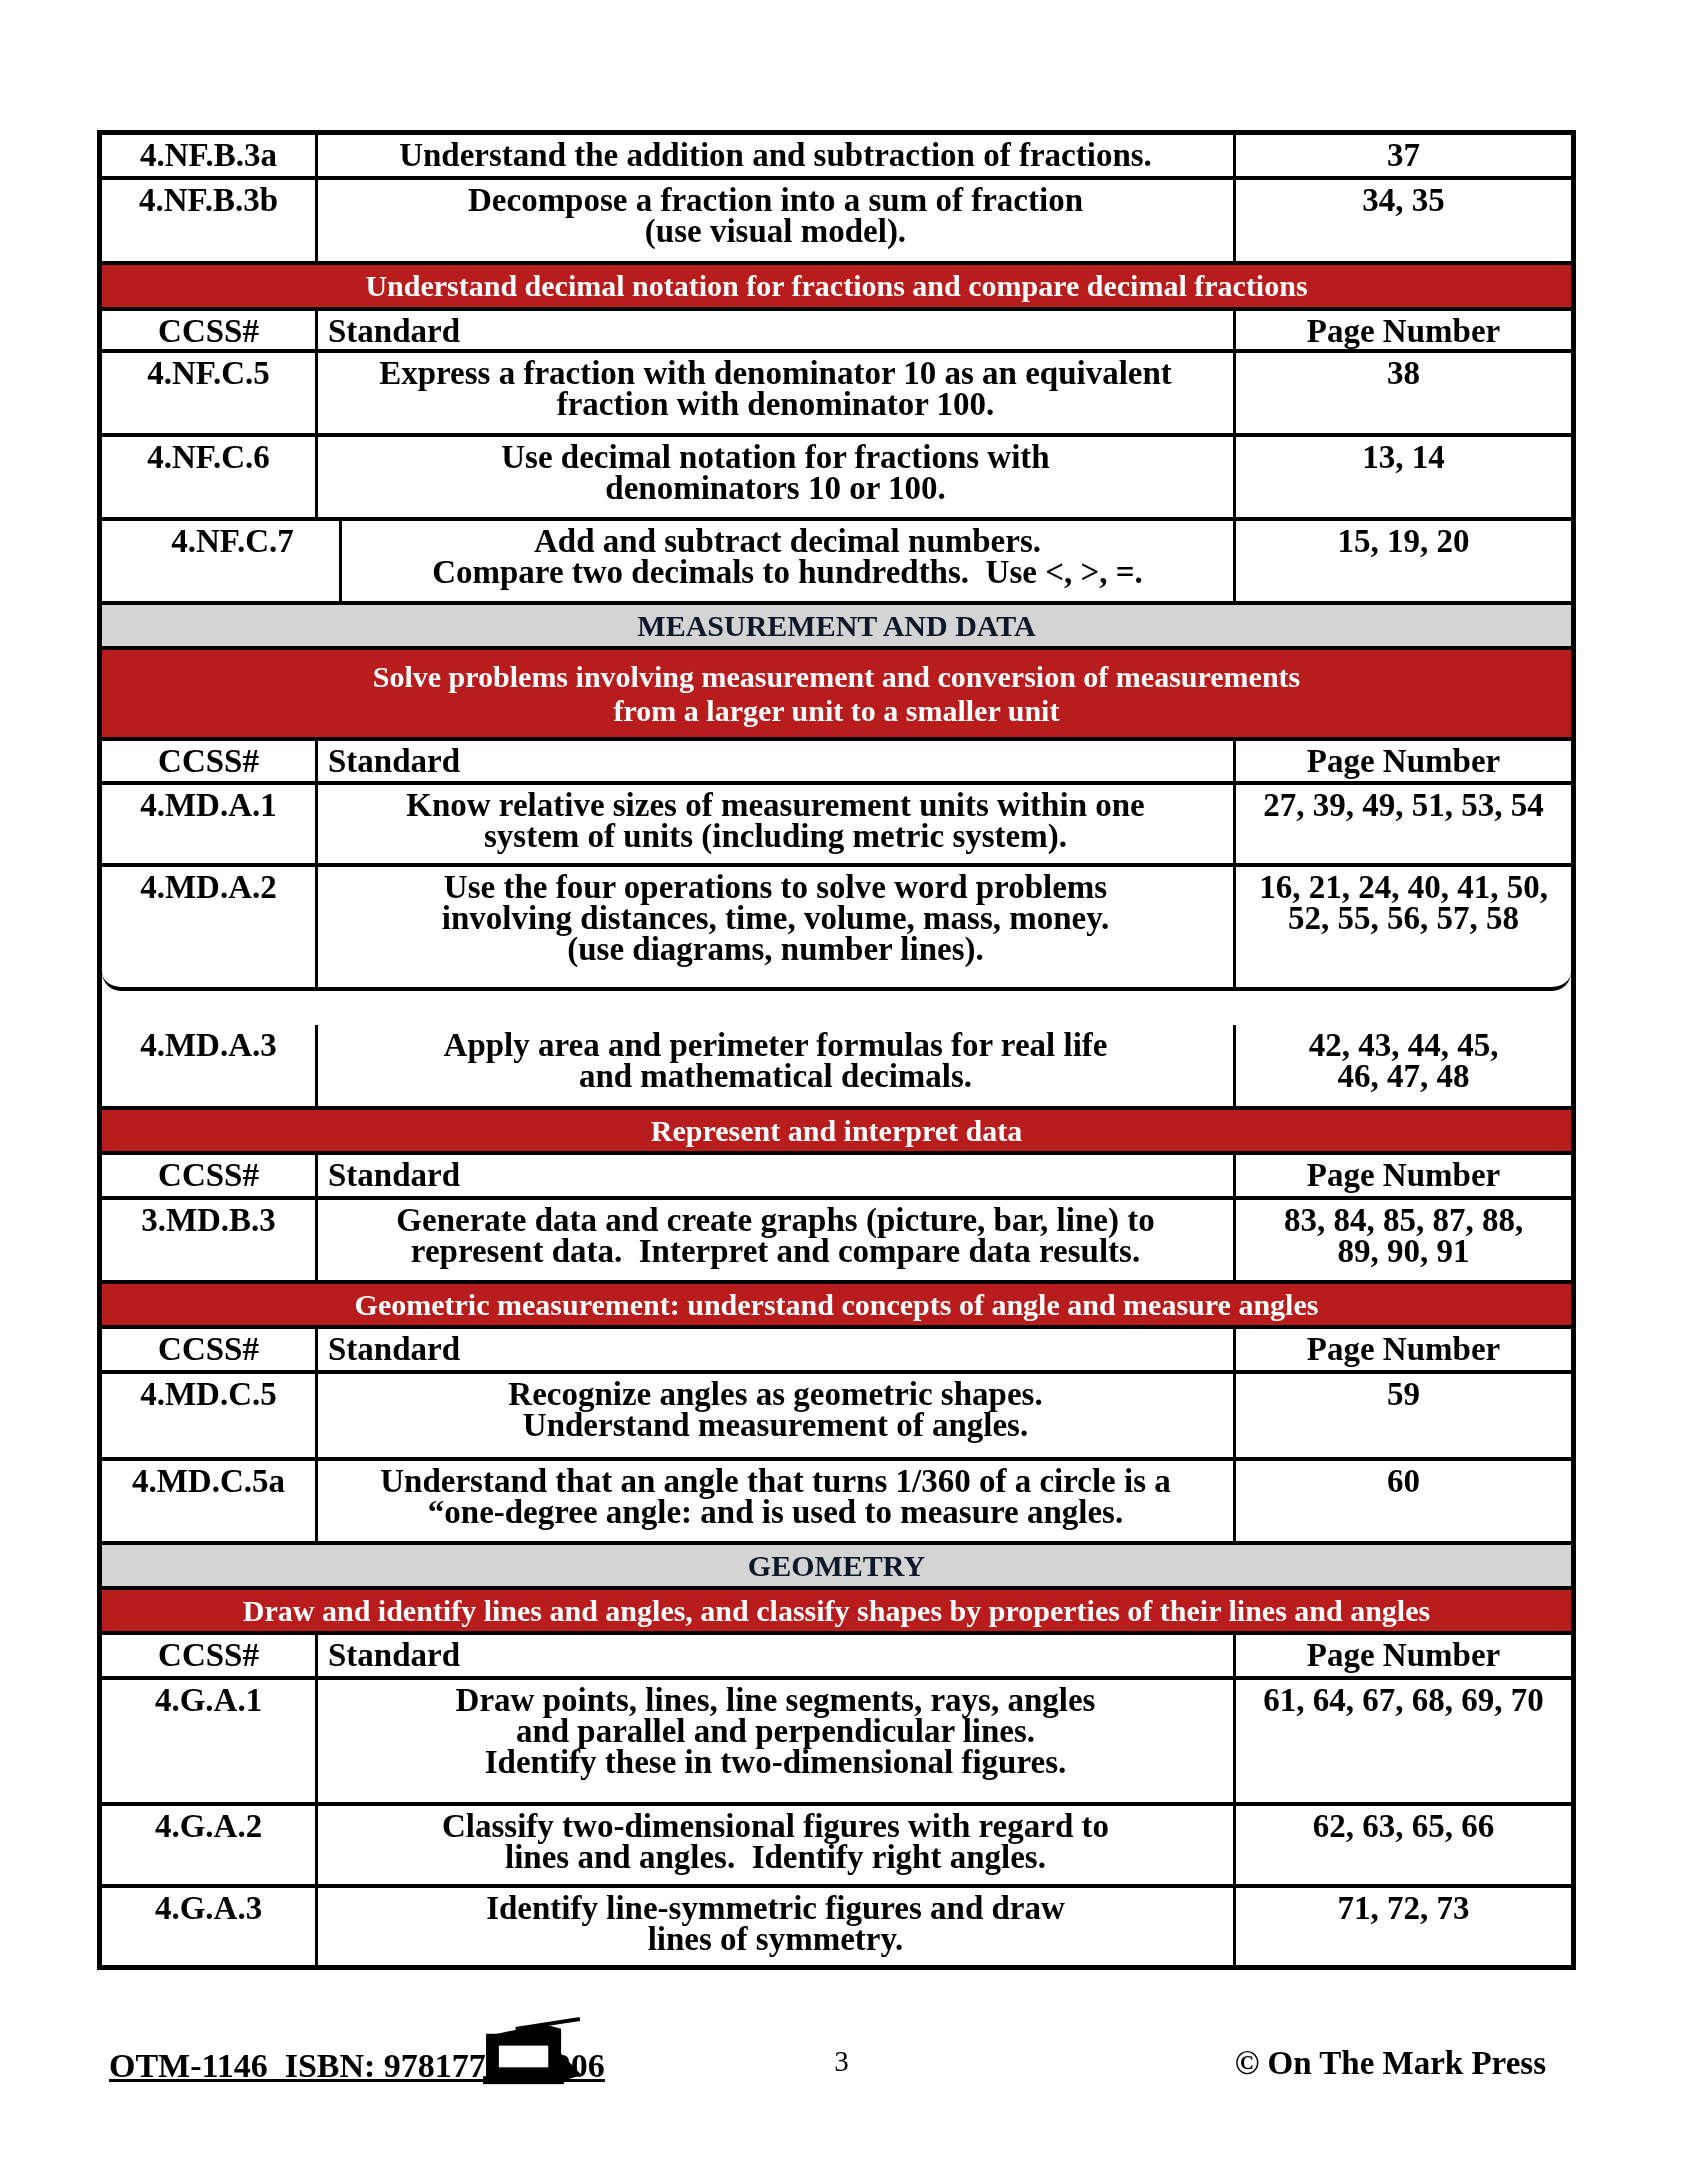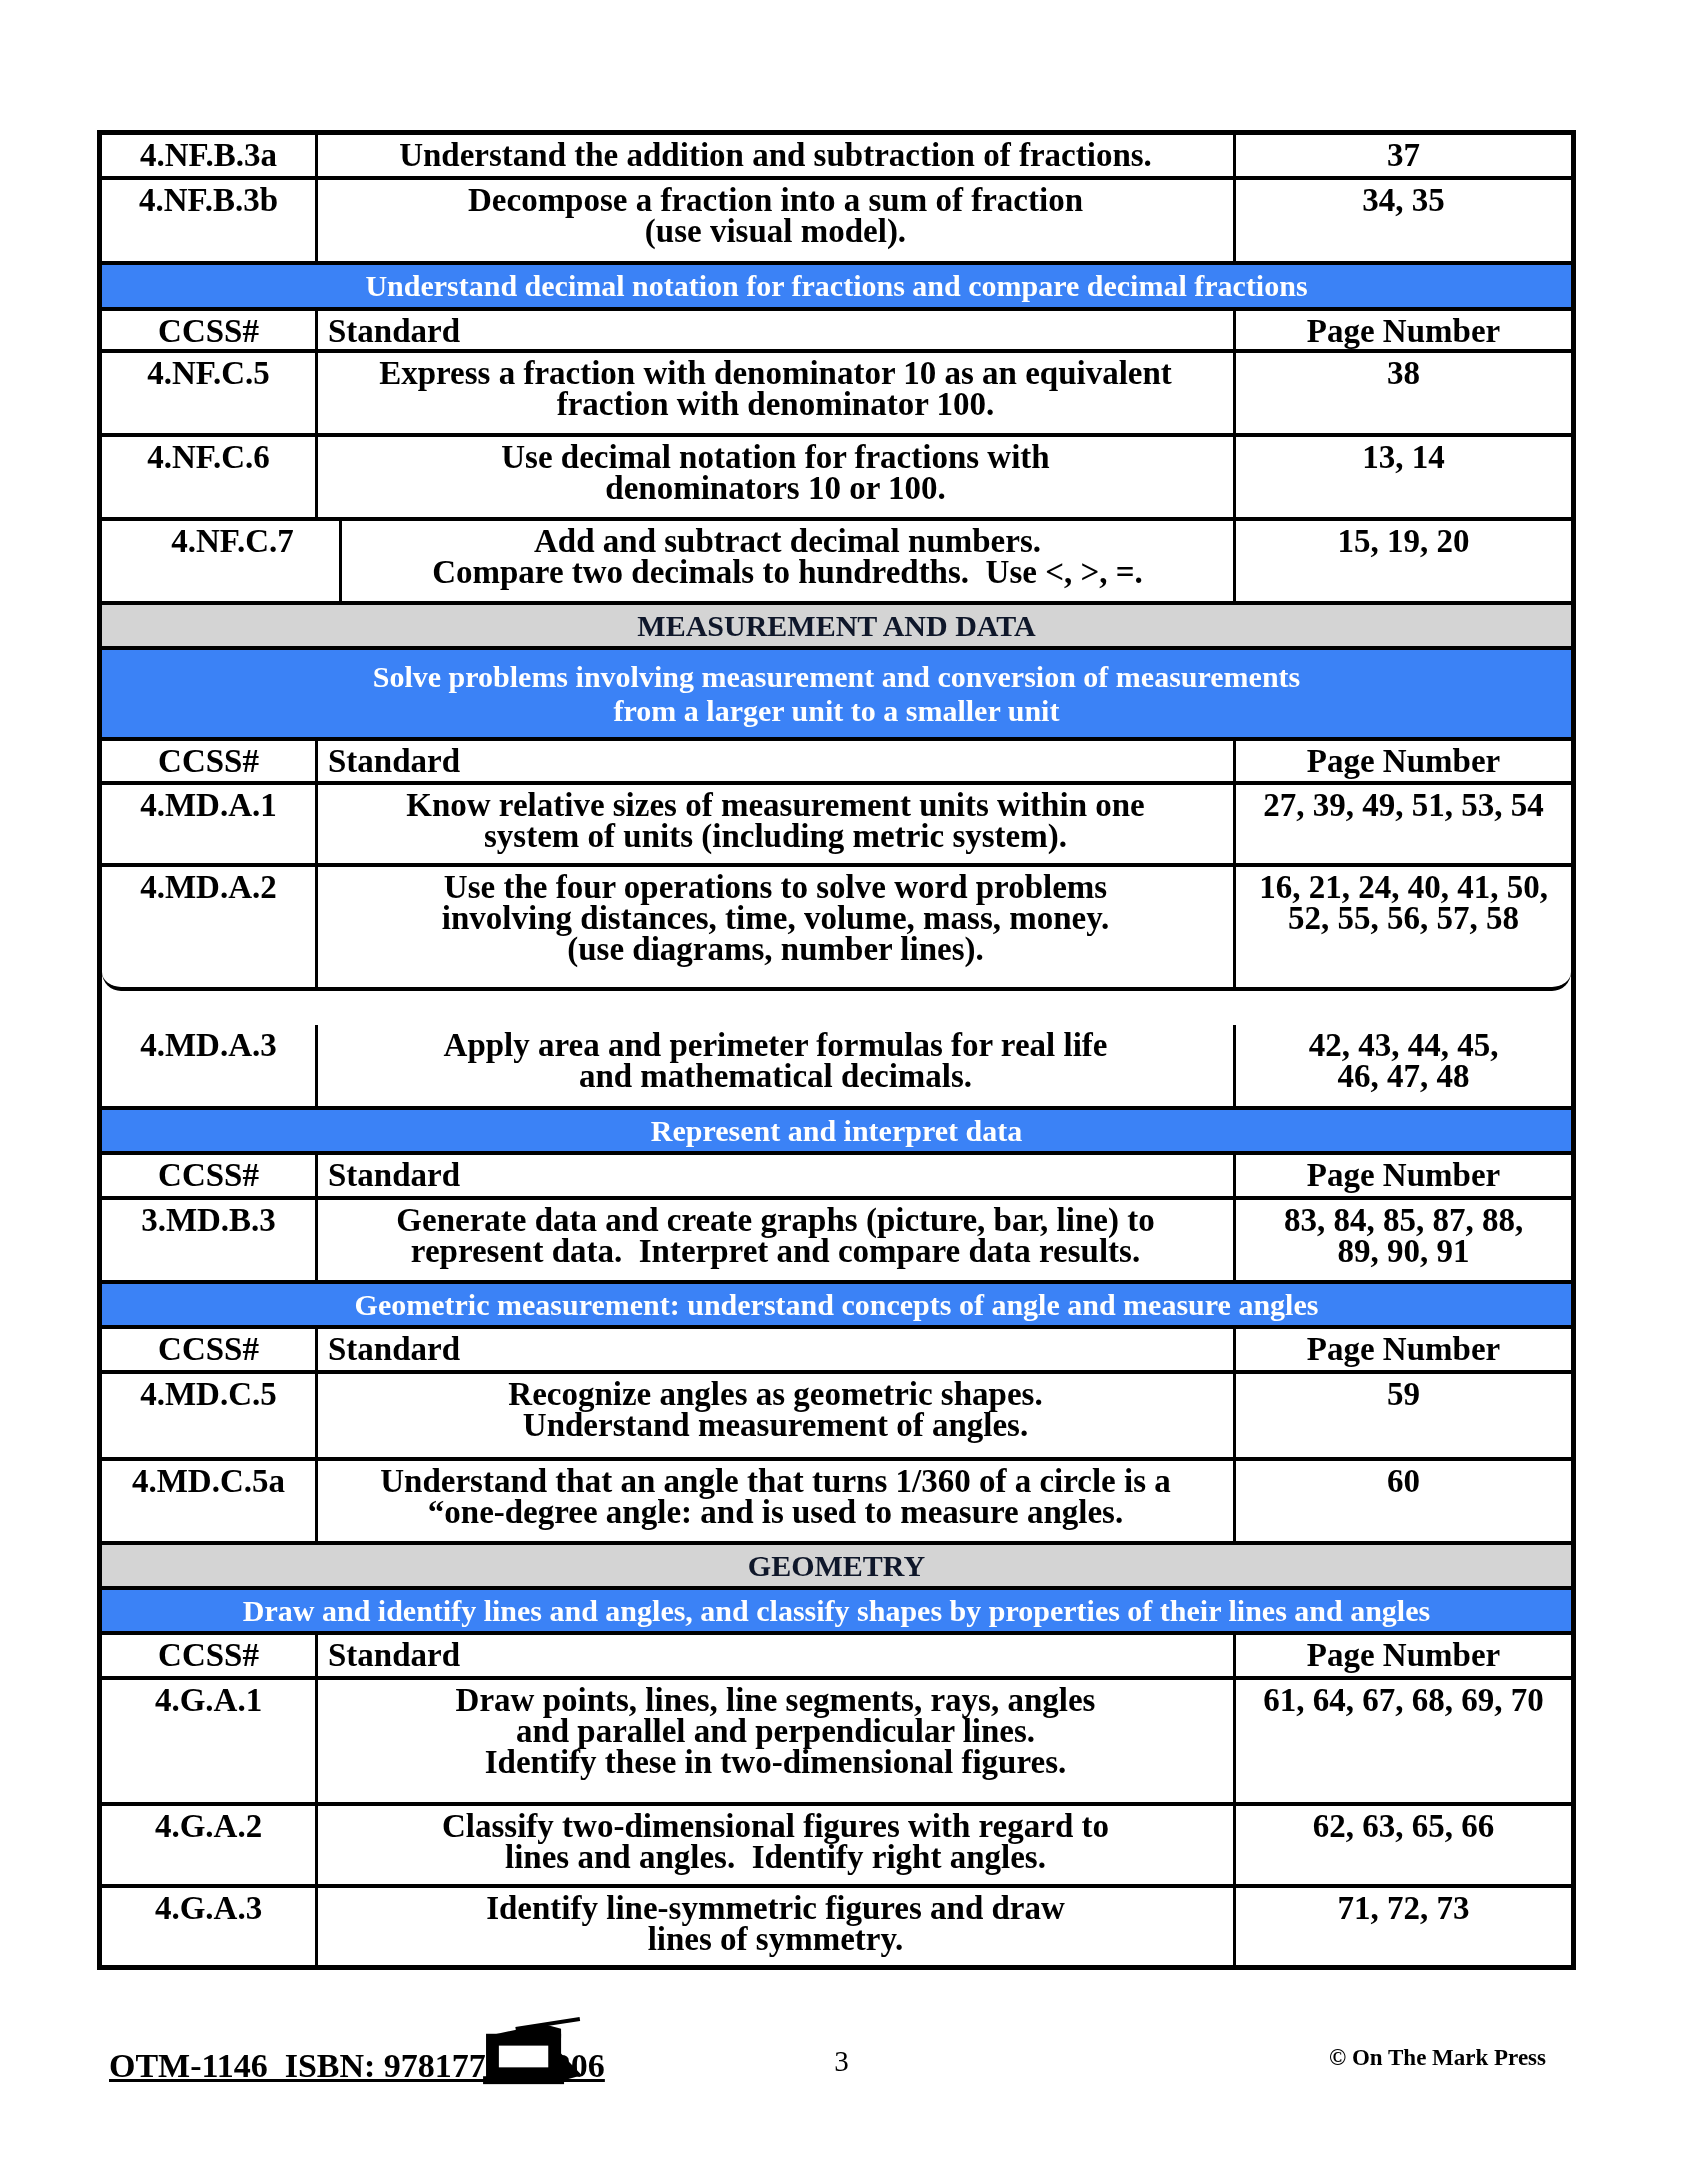--- a/index.html
+++ b/index.html
@@ -20,38 +20,38 @@
     background:#fff;
   }
   .row{display:flex;border-bottom:4px solid #000;align-items:stretch;}
   .row:last-child{border-bottom:none;}
   .cell{box-sizing:border-box;padding-top:5px;font-weight:bold;font-size:33px;line-height:31px;}
   .cell.ccss{width:216px;flex:0 0 216px;border-right:3px solid #000;text-align:center;}
   .cell.std{flex:1 1 auto;border-right:3px solid #000;text-align:center;}
   .cell.std.left{text-align:left;padding-left:10px;}
   .cell.pages{width:335px;flex:0 0 335px;text-align:center;}
   .line{white-space:pre-wrap;}
-  .band-black{background:#3b82f6;color:#fff;}
+  .band-black{background:#b91c1c;color:#fff;}
   .band-gray{background:#d4d4d4;color:#0f172a;}
   .band-cell{
     flex:1;display:flex;flex-direction:column;justify-content:center;
     text-align:center;font-weight:bold;font-size:30px;line-height:34px;
   }
   .footer-left{
     position:absolute;left:109px;top:2047px;
     font-weight:bold;font-size:34px;white-space:pre-wrap;text-decoration:underline;
   }
   .footer-icon{position:absolute;left:473px;top:2016px;}
   .footer-page{
     position:absolute;left:792px;top:2045px;width:99px;
     text-align:center;font-size:29px;
   }
   .footer-right{
     position:absolute;right:137px;top:2045px;
-    font-weight:bold;font-size:23px;
+    font-weight:bold;font-size:33px;
   }
 </style>
 </head>
 <body>
 
 <div class="page">
 
   <div class="table">
       <div class="row data" style="min-height: 41px;">
         <div class="cell ccss">4.NF.B.3a</div>

